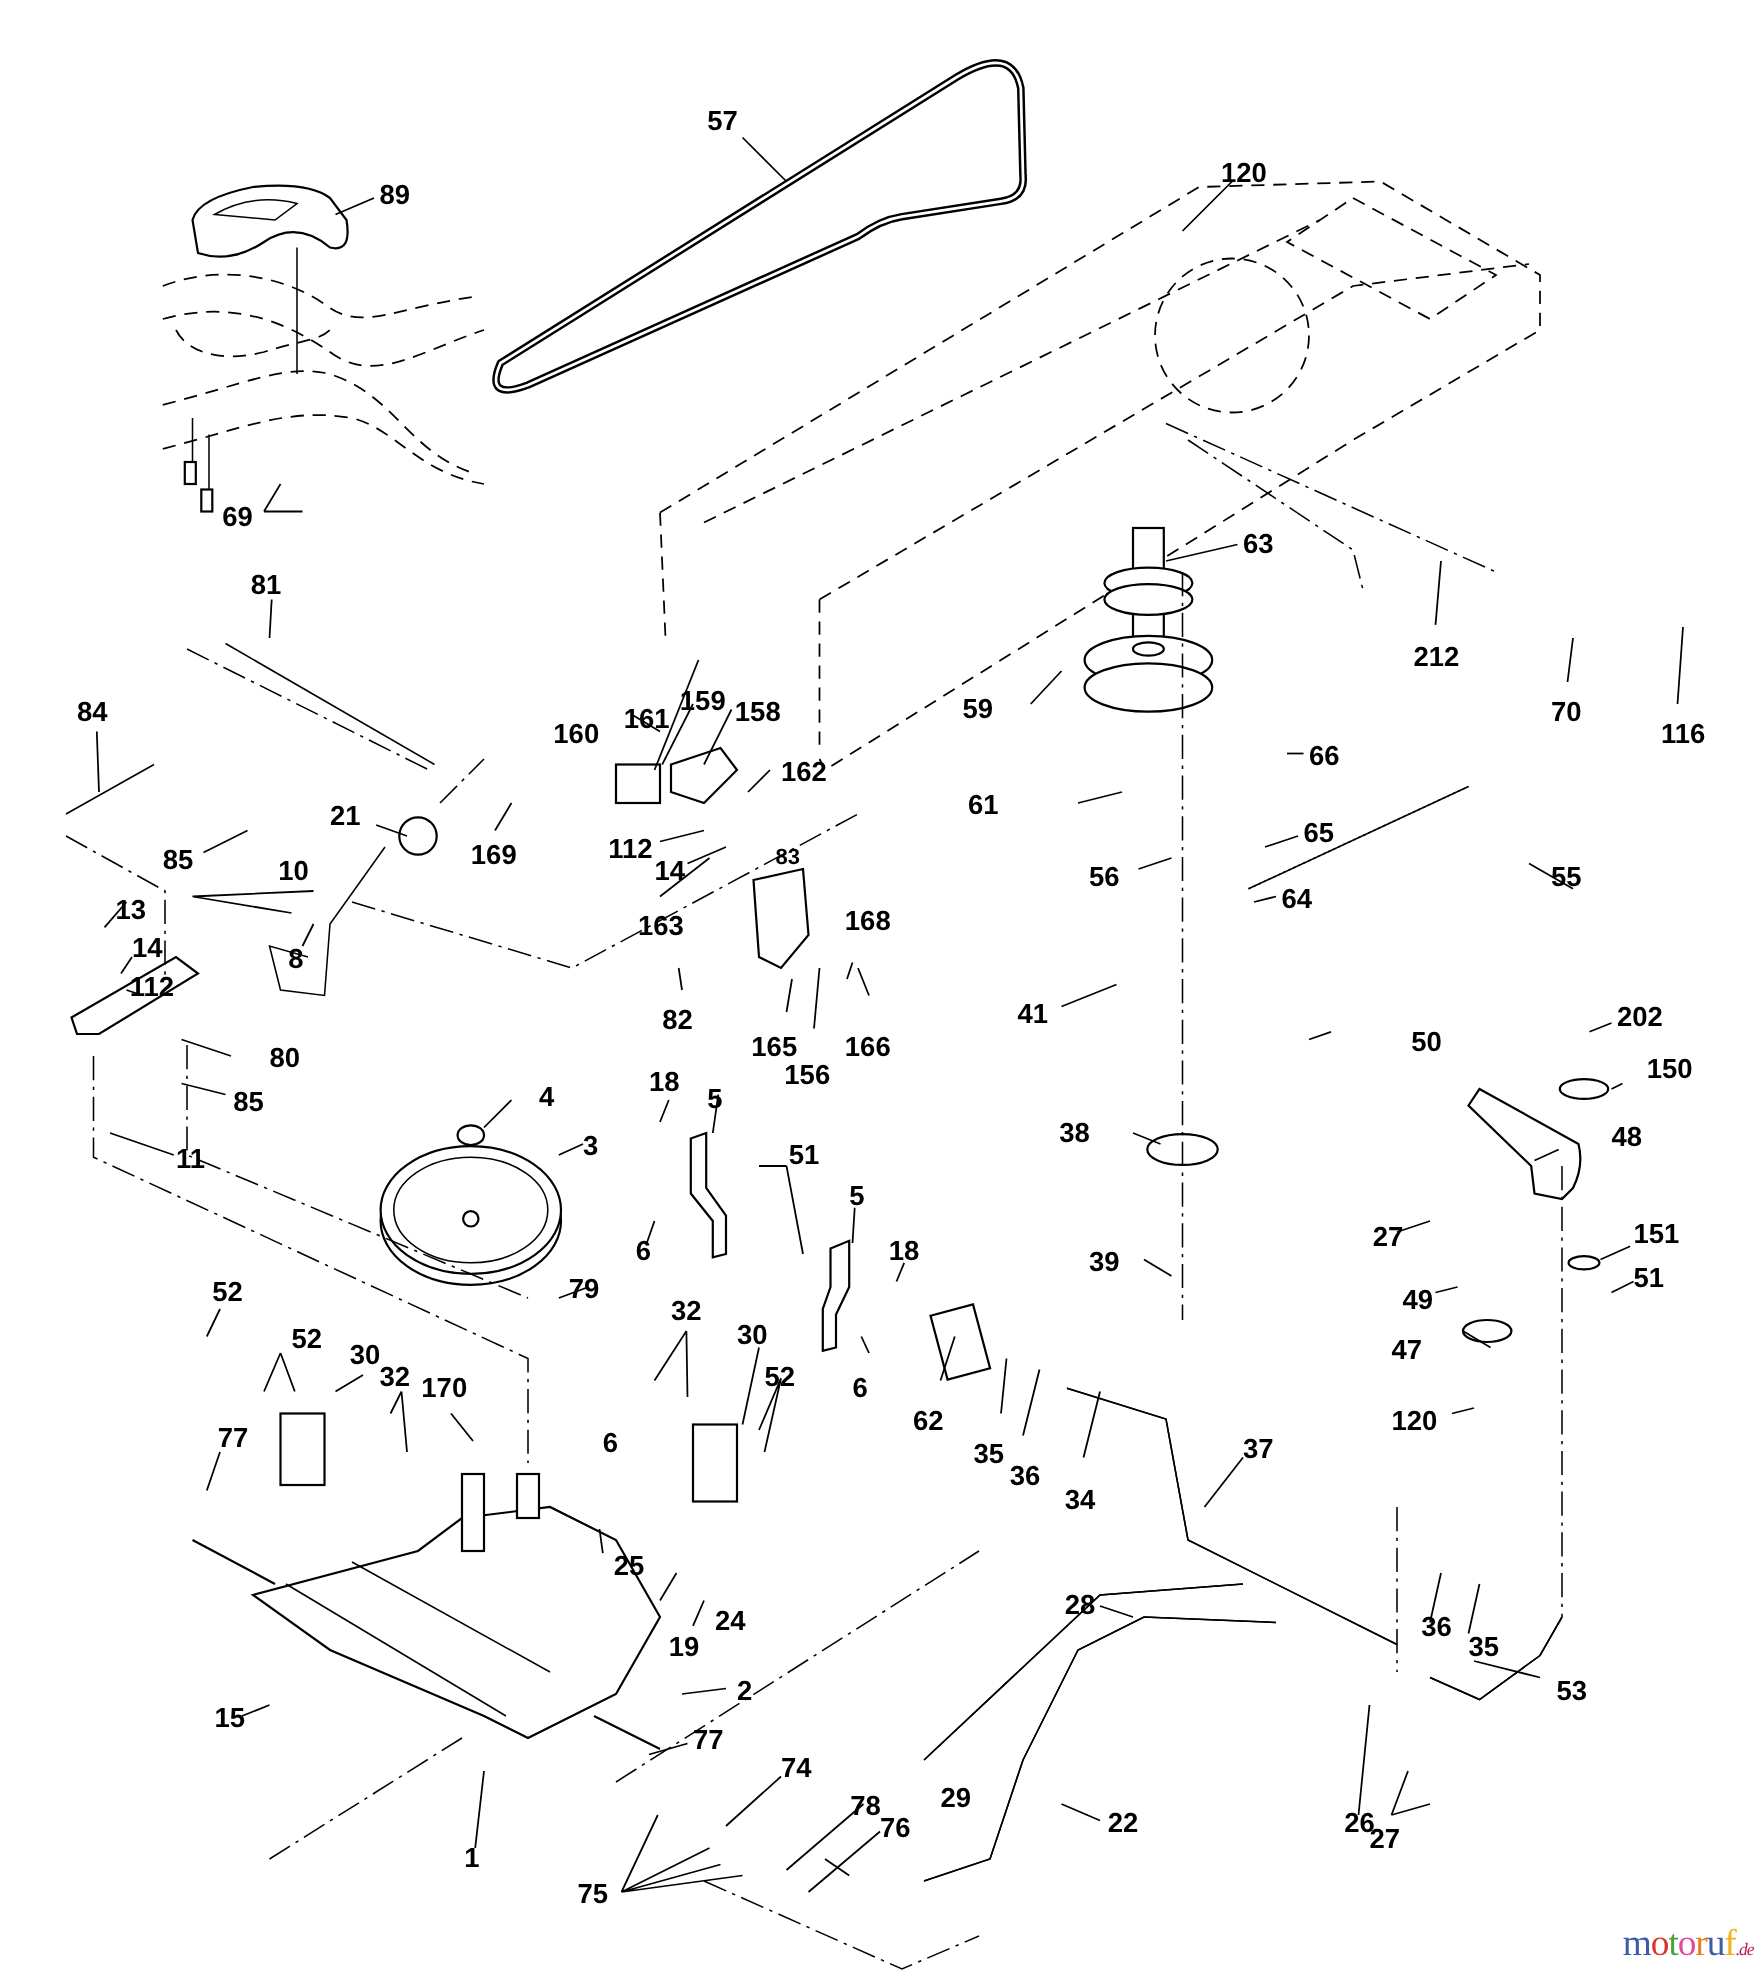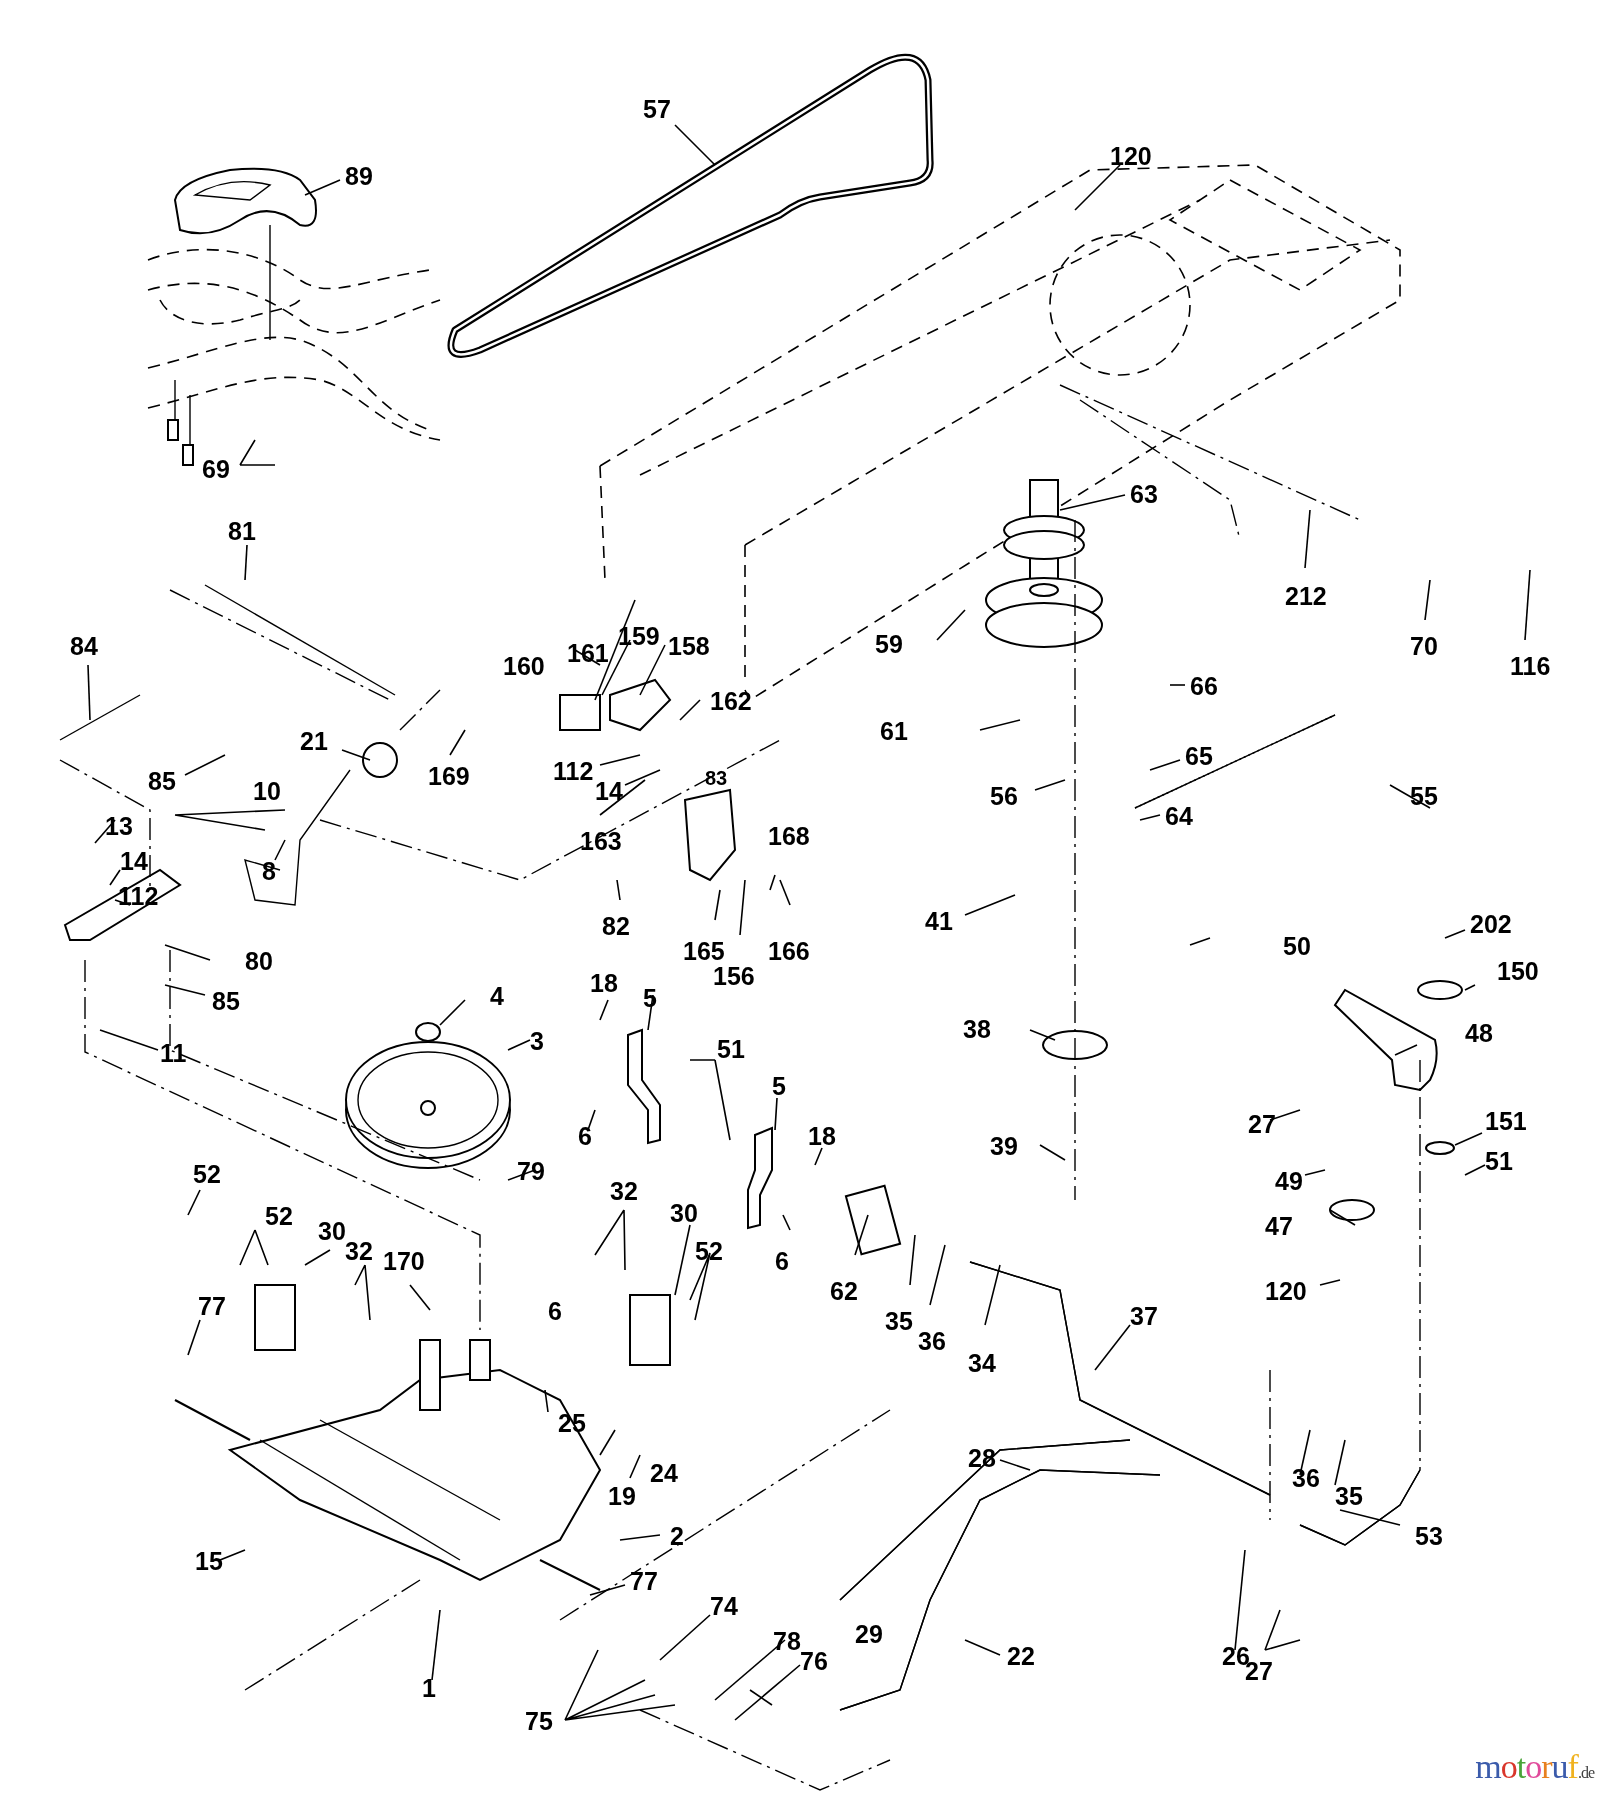--- a/index.html
+++ b/index.html
@@ -8,21 +8,21 @@
   .lbl { font-family:"Liberation Sans", sans-serif; font-weight:bold; font-size:25px; fill:#000; }
   .lbl-sm { font-size:20px; }
   .leader { stroke:#000; stroke-width:1.6; fill:none; }
   .part { stroke:#000; stroke-width:2; fill:#fff; }
   .part-thin { stroke:#000; stroke-width:1.4; fill:none; }
   .belt { stroke:#000; stroke-width:7; fill:none; stroke-linejoin:round; }
   .belt-in { stroke:#fff; stroke-width:2.5; fill:none; stroke-linejoin:round; }
   .dash { stroke:#000; stroke-width:1.6; fill:none; stroke-dasharray:12 8; }
   .dashdot { stroke:#000; stroke-width:1.4; fill:none; stroke-dasharray:22 6 3 6; }
   .watermark { position:absolute; right:10px; bottom:14px; font-family:"Liberation Serif", serif; font-size:34px; letter-spacing:-1px; }
-  .watermark .tld { font-size:16px; color:#404040; }
+  .watermark .tld { font-size:16px; color:#be185d;font-style:italic; }
 </style>
 </head>
 <body>
 
 <svg id="diagram" viewBox="0 0 1604 1800" xmlns="http://www.w3.org/2000/svg">
 
   <g>
     <path class="dash" d="M600 466 L1090 170 L1255 165 L1400 250 L1400 300 L1230 400 L750 700 L745 690"></path>
     <path class="dash" d="M640 475 L1200 200"></path>
     <path class="dash" d="M600 466 L605 580"></path>

